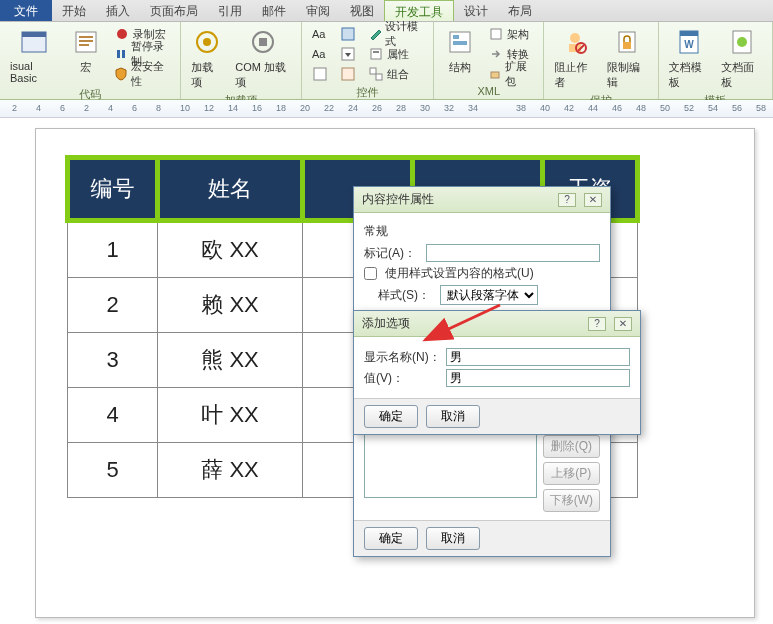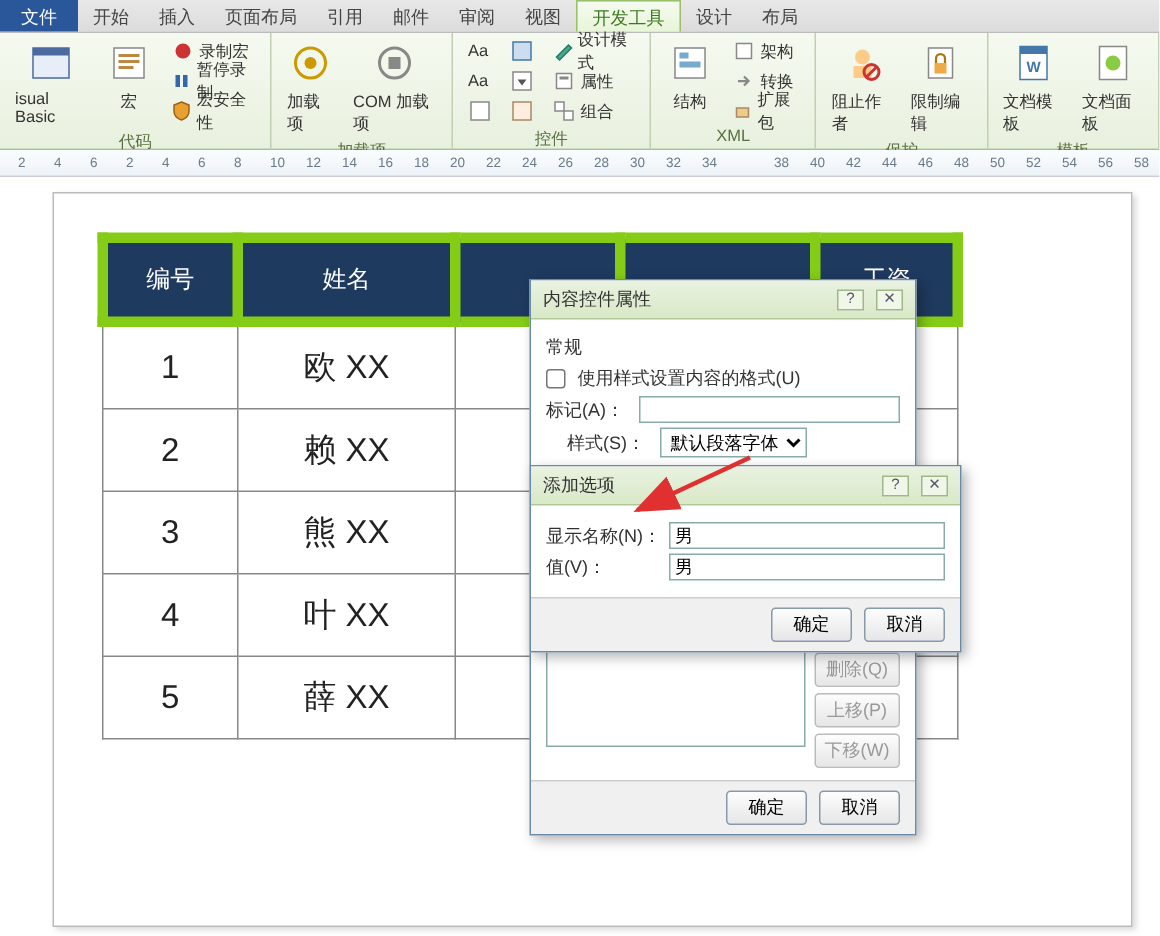--- a/index.html
+++ b/index.html
@@ -15,36 +15,36 @@
 .rbtn{display:flex;flex-direction:column;align-items:center;justify-content:flex-start;padding:2px 4px;gap:2px;font-size:11px;color:#333}
 .rbtn .ico{width:32px;height:32px;display:flex;align-items:center;justify-content:center}
 .rbtn.sm{flex-direction:row;height:20px;gap:3px}
 .rbtn.sm .ico{width:16px;height:16px}
 .smallcol{display:flex;flex-direction:column;gap:0}
 svg{display:block}
 .ruler{height:18px;background:linear-gradient(#fafdff,#eef3f8);border-bottom:1px solid #ccd;position:relative;font-size:9px;color:#6a7a8a}
 .ruler .tick{position:absolute;top:3px}
 .page{position:absolute;left:35px;top:128px;width:720px;height:490px;background:#fff;border:1px solid #bbb;box-shadow:2px 2px 4px rgba(0,0,0,.15)}
 .wtable{position:absolute;left:65px;top:155px;border-collapse:collapse}
-.wtable th{background:#1f3a5f;color:#fff;font-weight:normal;font-size:16px;padding:14px 0;border:7px solid #84cc16}
+.wtable th{background:#1f3a5f;color:#fff;font-weight:normal;font-size:22px;padding:14px 0;border:5px solid #84cc16}
 .wtable td{border:1px solid #888;text-align:center;font-size:22px;padding:12px 0;color:#222}
 .wtable .c1{width:90px}.wtable .c2{width:145px}.wtable .c3{width:110px}.wtable .c4{width:130px}.wtable .c5{width:95px}
 .wtable td.dot{font-size:11px;color:#555}
 .dlg{position:absolute;background:#fff;border:1px solid #6a8aaa;box-shadow:3px 3px 8px rgba(0,0,0,.3)}
 .dlg-title{background:linear-gradient(#e9f2e0,#d9e8c8);padding:4px 8px;font-size:12px;color:#333;display:flex;justify-content:space-between;align-items:center;border-bottom:1px solid #b0c898}
 .dlg-ctrls{display:flex;gap:8px}
 .dlg-ctrls span{width:18px;height:14px;border:1px solid #a0b888;background:#f0f6e8;text-align:center;font-size:10px;line-height:12px;color:#556}
 .dlg-body{padding:8px 10px;font-size:12px;color:#333}
 .fgroup-lab{margin:2px 0 4px}
 .frow{display:flex;align-items:center;gap:4px;margin:3px 0}
 .frow label{width:58px;text-align:left}
 .frow input[type=text]{flex:1;border:1px solid #8aa;background:#fff;height:18px;padding:0 3px;font-size:12px}
 .frow select{border:1px solid #8aa;background:#fff;height:20px;font-size:12px;padding:0 2px}
 .chk{margin-right:4px}
-.dlg-ft{display:flex;justify-content:flex-end;gap:8px;padding:6px 10px;background:#f0f0f0;border-top:1px solid #ccc}
+.dlg-ft{display:flex;justify-content:flex-start;gap:8px;padding:6px 10px;background:#f0f0f0;border-top:1px solid #ccc}
 .dlg-ft button,.sidebtn{border:1px solid #8899aa;background:linear-gradient(#fdfdfd,#e6e6e6);padding:2px 14px;font-size:12px;border-radius:3px}
 .sidebtns{display:flex;flex-direction:column;gap:4px;margin-left:6px}
 .sidebtn{padding:2px 6px;color:#999;border-color:#bbb}
 .listbox{border:1px solid #8aa;background:#fff;height:90px;padding:4px;color:#888;font-size:12px;flex:1}
 .arrow{position:absolute;pointer-events:none}
 </style>
 </head>
 <body>
 
 <div class="ribbon-tabs">
@@ -397,26 +397,26 @@
   <div class="dlg-title">
     <span>内容控件属性</span>
     <div class="dlg-ctrls">
         <span>?</span>
         <span>✕</span>
       </div>
   </div>
   <div class="dlg-body">
     <div class="fgroup-lab">常规</div>
     <div class="frow">
+        <label>标记(A)：</label>
+        <input type="text" style="">
+      </div>
+    <div class="frow">
         <input type="checkbox" class="chk" style="">
         <span>使用样式设置内容的格式(U)</span>
-      </div>
-    <div class="frow">
-        <label>标记(A)：</label>
-        <input type="text" style="">
       </div>
     <div class="frow" style="padding-left:14px">
         <label>样式(S)：</label>
         <select><option>默认段落字体</option></select>
       </div>
     <div style="height:100px"></div>
     <div style="display:flex">
       <div class="listbox">选择一项。</div>
       <div class="sidebtns">
         <button class="sidebtn">修改(M)</button>

